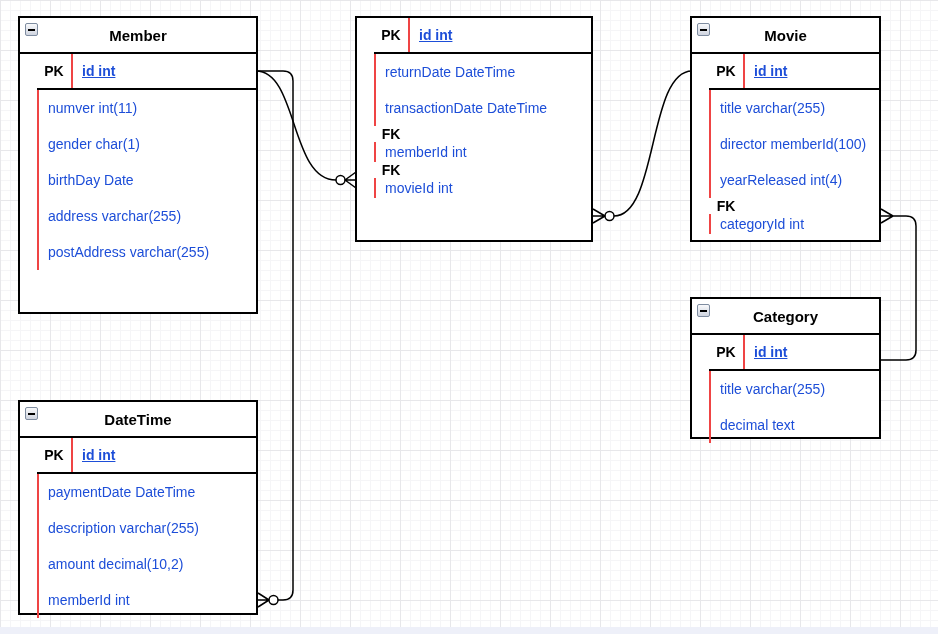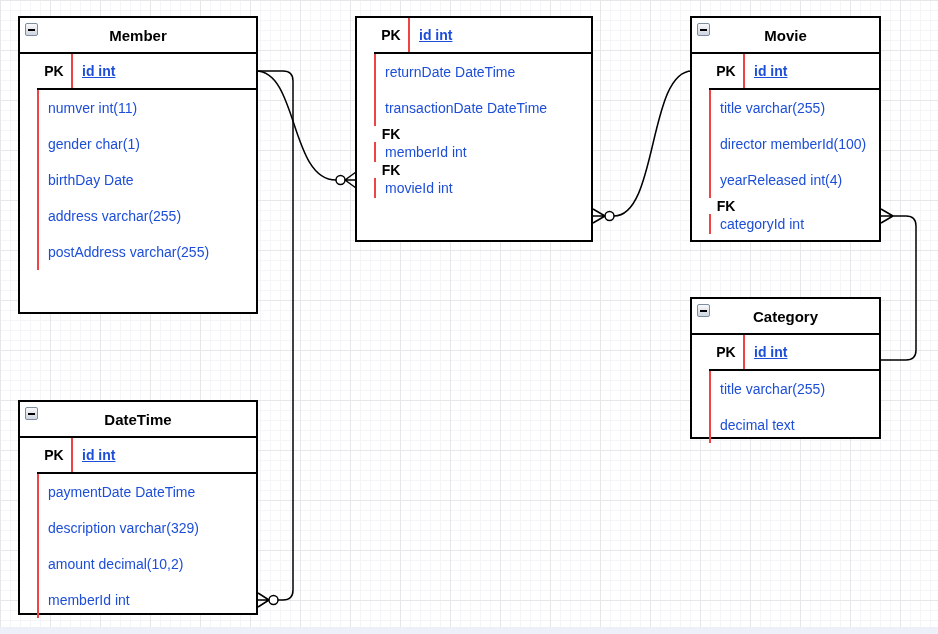--- a/index.html
+++ b/index.html
@@ -230,21 +230,21 @@
     <div class="erd-row pk-row">
       <div class="key-cell">PK</div>
       <div class="field-cell">id int</div>
     </div>
     <div class="erd-row body-row">
       <div class="key-cell"></div>
       <div class="field-cell">paymentDate DateTime</div>
     </div>
     <div class="erd-row body-row">
       <div class="key-cell"></div>
-      <div class="field-cell">description varchar(329)</div>
+      <div class="field-cell">description varchar(255)</div>
     </div>
     <div class="erd-row body-row">
       <div class="key-cell"></div>
       <div class="field-cell">amount decimal(10,2)</div>
     </div>
     <div class="erd-row body-row">
       <div class="key-cell"></div>
       <div class="field-cell">memberId int</div>
     </div>
   </div>

